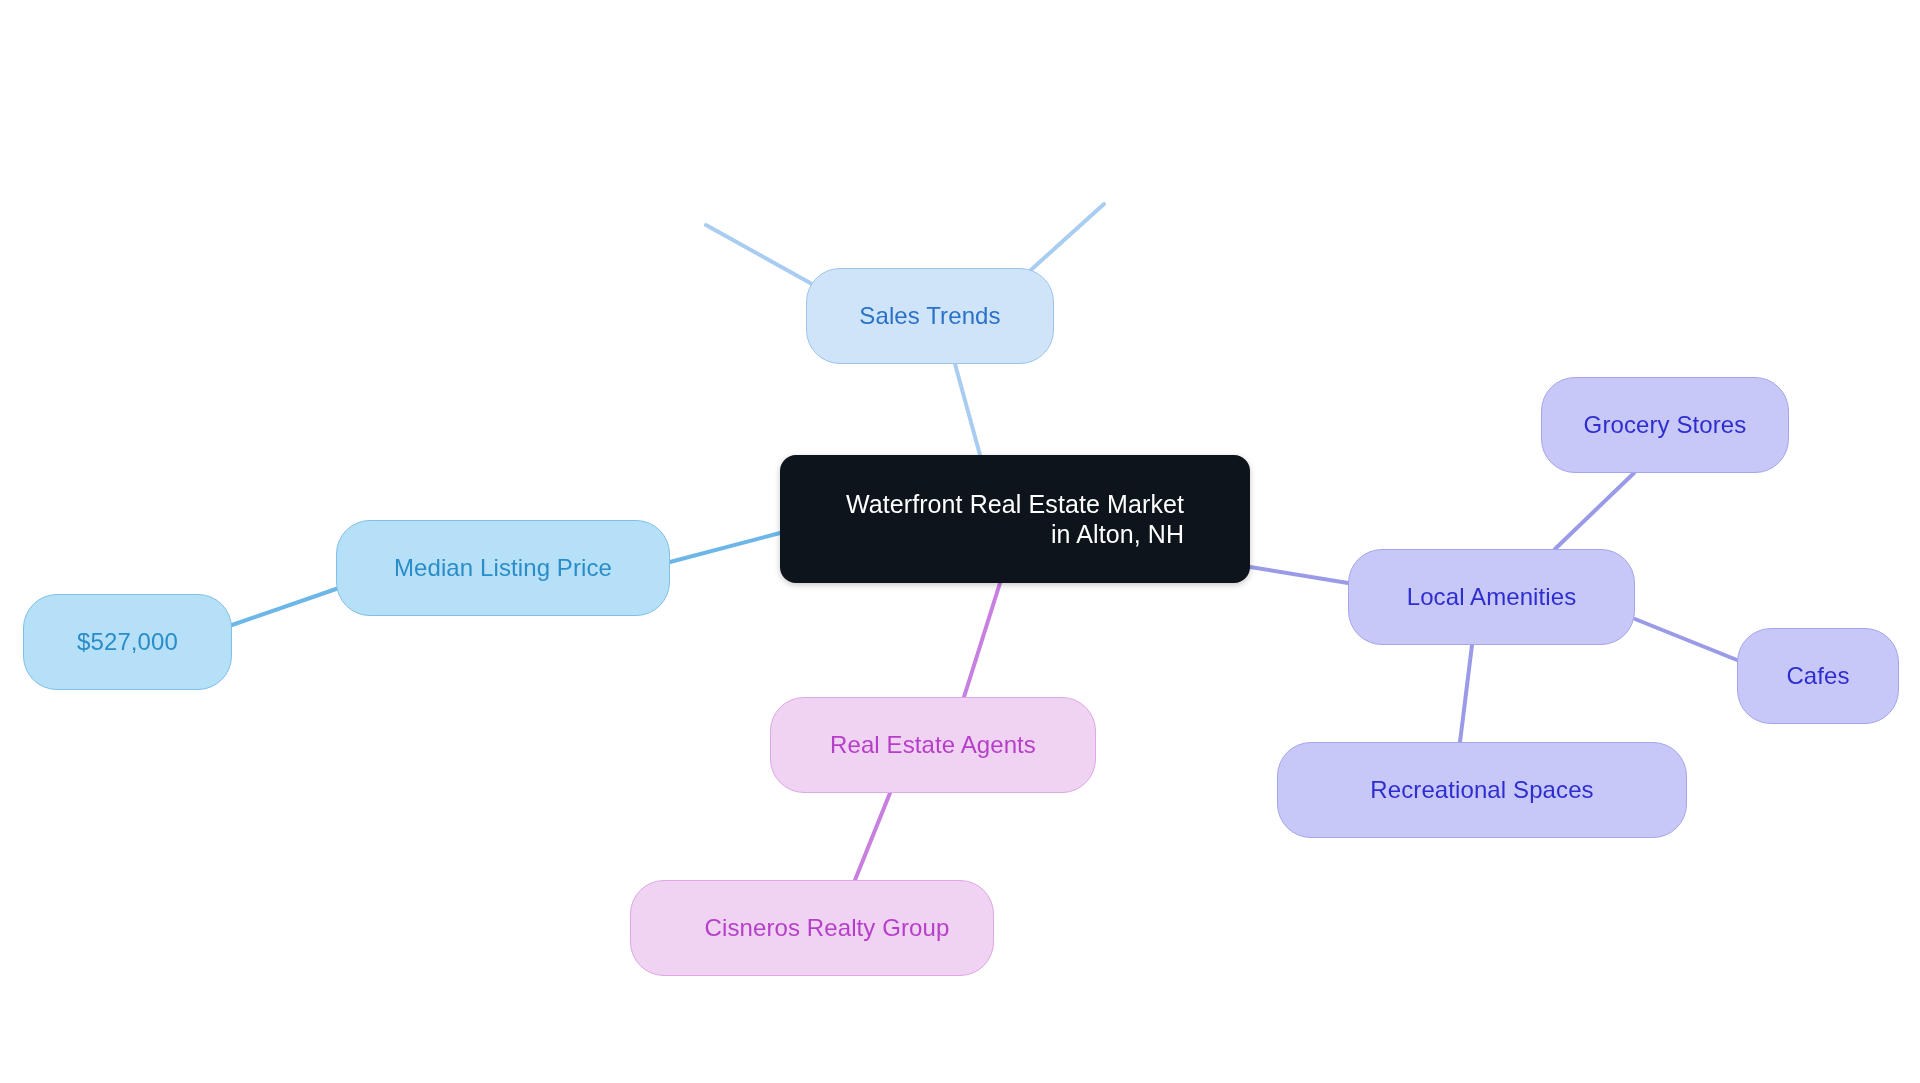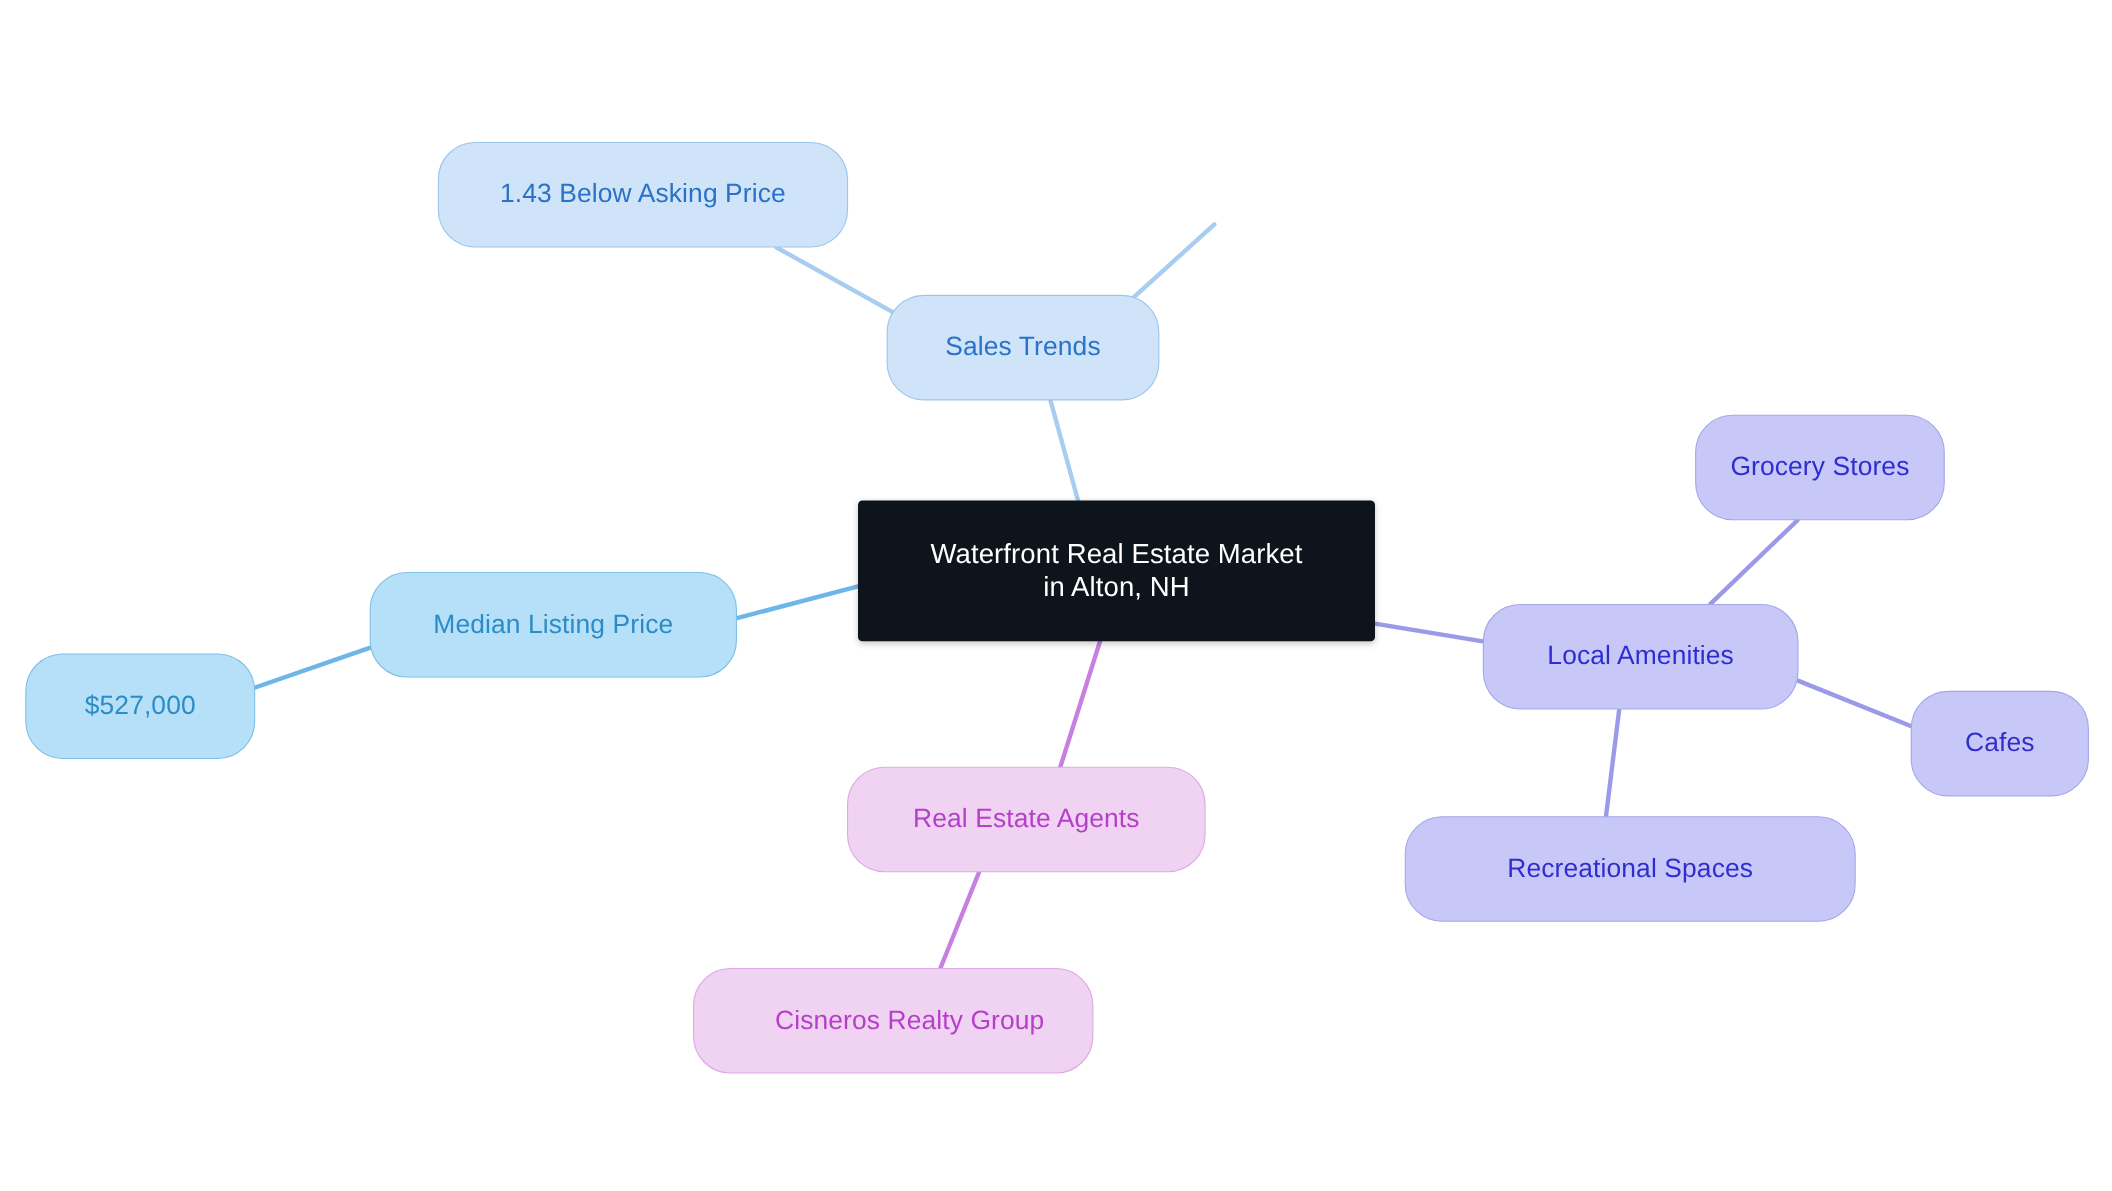--- a/index.html
+++ b/index.html
@@ -34,22 +34,23 @@
     justify-content: center;
     text-align: center;
     border-style: solid;
     border-width: 1.5px;
     white-space: pre;
     line-height: 1.22;
     letter-spacing: 0.1px;
   }
   .node.root {
     border-width: 0;
-    border-radius: 4px;
+    border-radius: 16px;
     box-shadow: 0 2px 6px rgba(0,0,0,0.22);
+    text-align: right;
   }
   .node.branch, .node.leaf {
     border-radius: 34px;
   }
 </style>
 </head>
 <body>
 
 <div id="stage" style="background: rgb(255, 255, 255);">
 
@@ -65,32 +66,31 @@
       <line x1="1555" y1="549" x2="1634" y2="473" stroke="#9a9ae8" stroke-width="4" stroke-linecap="round"></line>
       <line x1="1635" y1="619" x2="1737" y2="660" stroke="#9a9ae8" stroke-width="4" stroke-linecap="round"></line>
       <line x1="1472" y1="645" x2="1460" y2="742" stroke="#9a9ae8" stroke-width="4" stroke-linecap="round"></line>
     </svg>
 
   <div class="node root" id="n-root" style="left: 780px; top: 455px; width: 470px; height: 128px; font-size: 25px; background: rgb(14, 20, 27); border-color: rgb(14, 20, 27); color: rgb(255, 255, 255);">Waterfront Real Estate Market
 in Alton, NH</div>
 
   <div class="node branch" id="n-sales_trends" style="left: 806px; top: 268px; width: 248px; height: 96px; font-size: 24px; background: rgb(207, 228, 249); border-color: rgb(156, 197, 234); color: rgb(42, 114, 200);">Sales Trends</div>
 
-  <div class="node leaf" id="n-below_asking" style="left: 398px; top: 129px; width: 373px; height: 96px; font-size: 24px; background: rgb(207, 228, 249); border-color: rgb(156, 197, 234); color: rgb(42, 114, 200);">1.43 Below Asking Price</div>
 
 
   <div class="node branch" id="n-median_price" style="left: 336px; top: 520px; width: 334px; height: 96px; font-size: 24px; background: rgb(182, 224, 247); border-color: rgb(126, 192, 232); color: rgb(42, 140, 200);">Median Listing Price</div>
 
   <div class="node leaf" id="n-price_value" style="left: 23px; top: 594px; width: 209px; height: 96px; font-size: 24px; background: rgb(182, 224, 247); border-color: rgb(126, 192, 232); color: rgb(42, 140, 200);">$527,000</div>
 
   <div class="node branch" id="n-agents" style="left: 770px; top: 697px; width: 326px; height: 96px; font-size: 24px; background: rgb(240, 210, 242); border-color: rgb(221, 168, 228); color: rgb(182, 63, 201);">Real Estate Agents</div>
 
   <div class="node leaf" id="n-realty_group" style="left: 630px; top: 880px; width: 364px; height: 96px; font-size: 24px; background: rgb(240, 210, 242); border-color: rgb(221, 168, 228); color: rgb(182, 63, 201); padding-left: 30px;">Cisneros Realty Group</div>
 
   <div class="node branch" id="n-amenities" style="left: 1348px; top: 549px; width: 287px; height: 96px; font-size: 24px; background: rgb(200, 200, 248); border-color: rgb(165, 165, 234); color: rgb(46, 46, 208);">Local Amenities</div>
 
-  <div class="node leaf" id="n-grocery" style="left: 1541px; top: 377px; width: 227px; height: 96px; font-size: 24px; background: rgb(200, 200, 248); border-color: rgb(165, 165, 234); color: rgb(46, 46, 208);">Grocery Stores</div>
+  <div class="node leaf" id="n-grocery" style="left: 1541px; top: 377px; width: 248px; height: 96px; font-size: 24px; background: rgb(200, 200, 248); border-color: rgb(165, 165, 234); color: rgb(46, 46, 208);">Grocery Stores</div>
 
   <div class="node leaf" id="n-cafes" style="left: 1737px; top: 628px; width: 162px; height: 96px; font-size: 24px; background: rgb(200, 200, 248); border-color: rgb(165, 165, 234); color: rgb(46, 46, 208);">Cafes</div>
 
   <div class="node leaf" id="n-recreational" style="left: 1277px; top: 742px; width: 410px; height: 96px; font-size: 24px; background: rgb(200, 200, 248); border-color: rgb(165, 165, 234); color: rgb(46, 46, 208);">Recreational Spaces</div>
 
 </div>
 
 </body></html>

